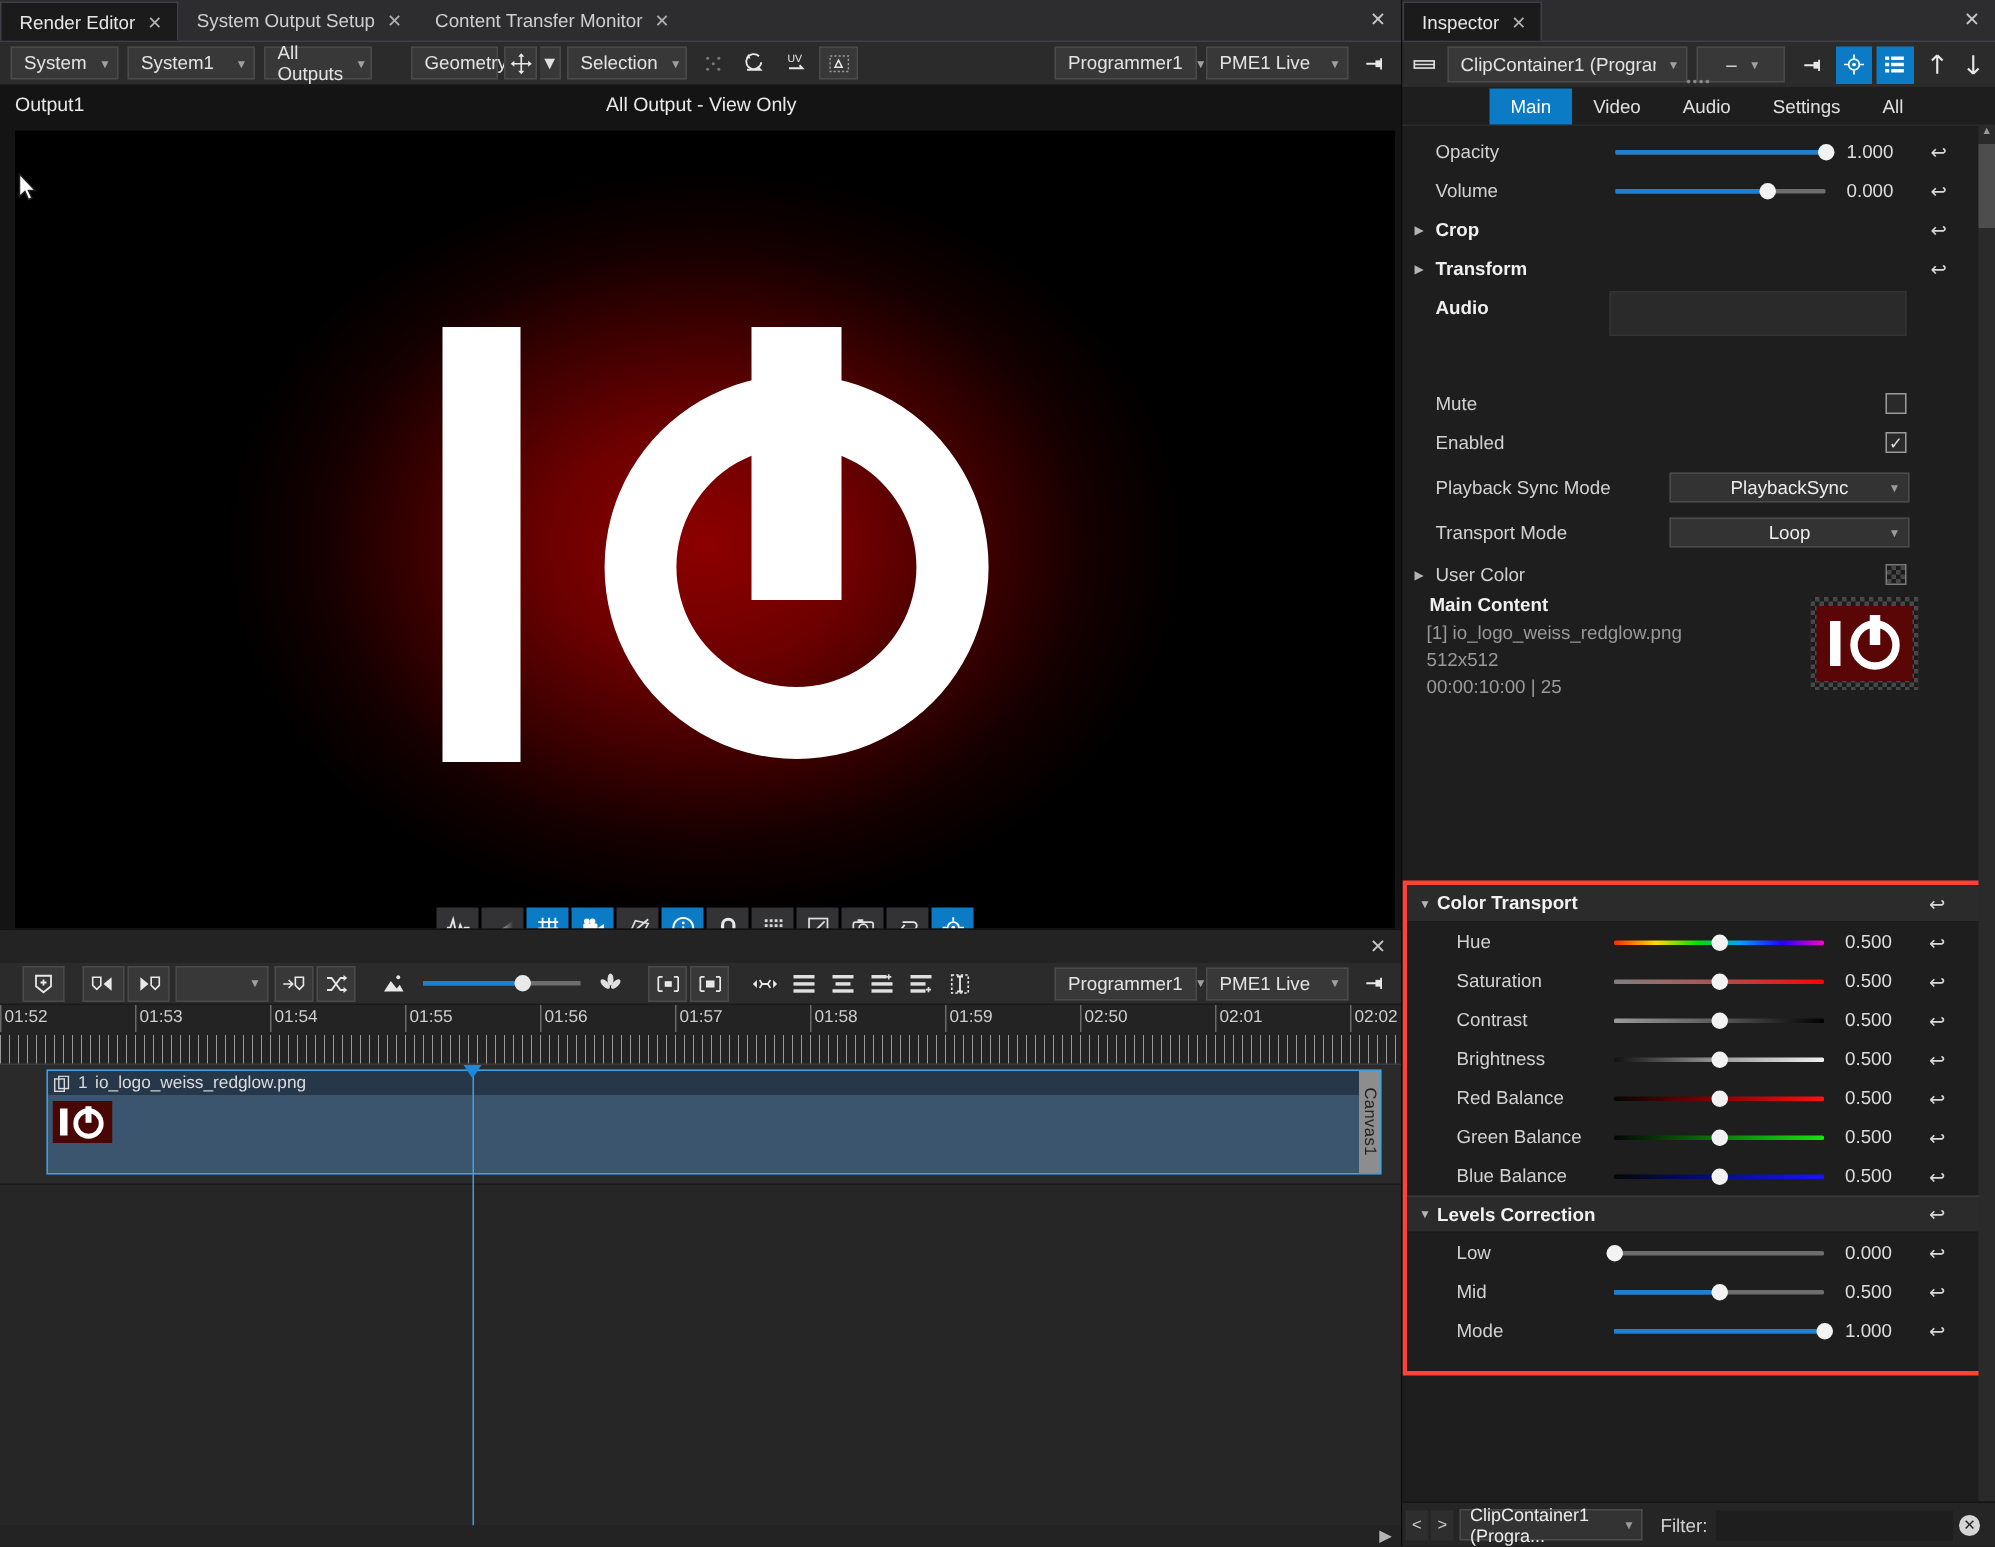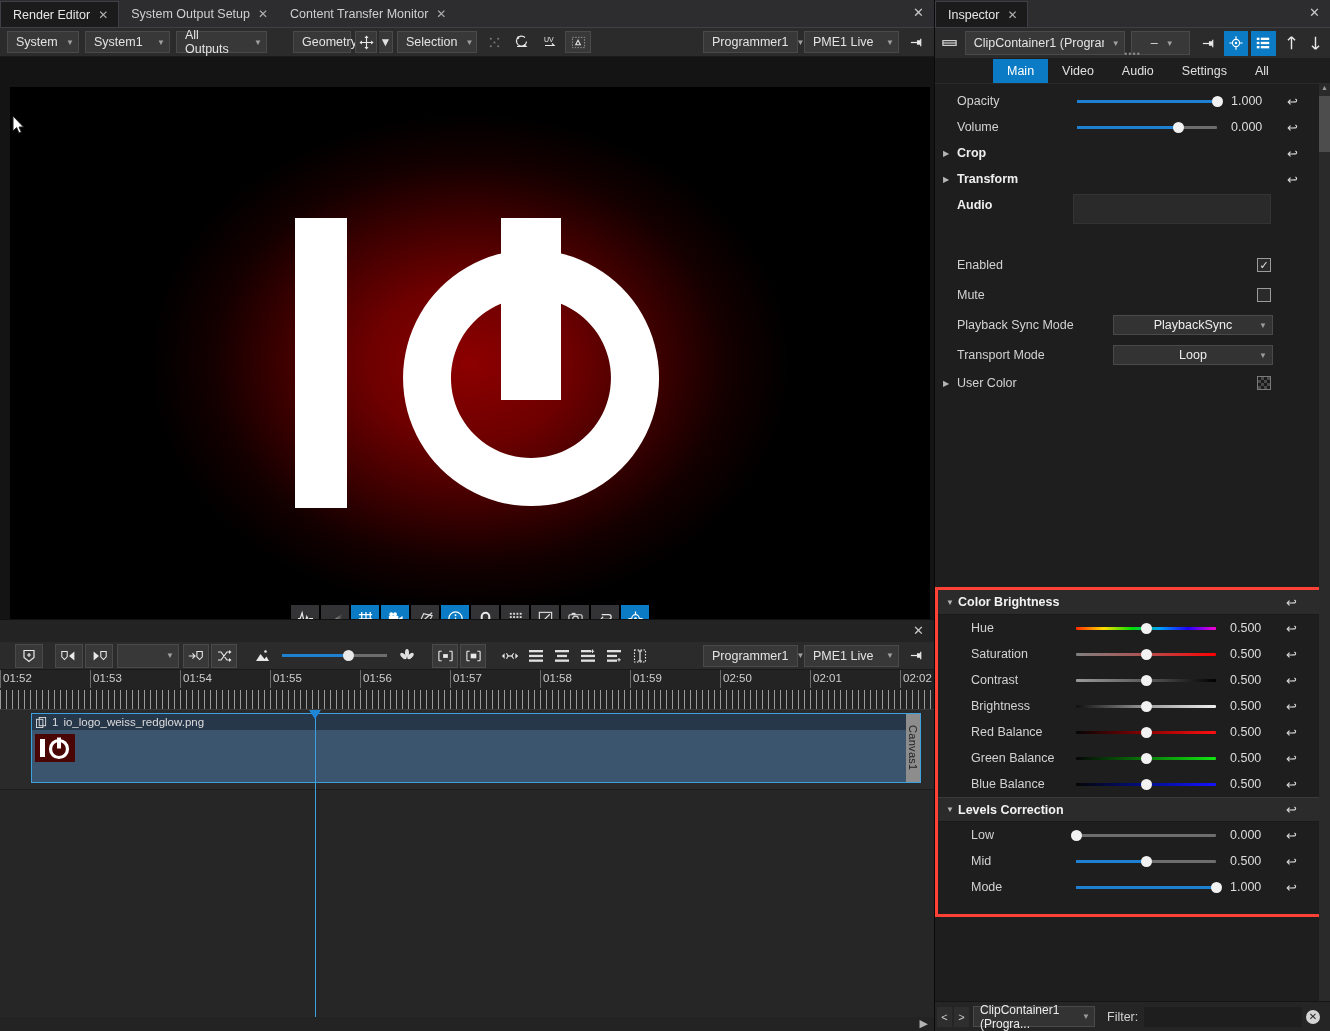--- a/index.html
+++ b/index.html
@@ -166,21 +166,21 @@
 
     <div class="toolbar">
       <div class="combo" style="width:72px">
         <span>System</span>
         <span class="car">▼</span>
       </div>
       <div class="combo" style="width:85px">
         <span>System1</span>
         <span class="car">▼</span>
       </div>
-      <div class="combo" style="width:91px">
+      <div class="combo" style="width:72px">
         <span>All Outputs</span>
         <span class="car">▼</span>
       </div>
       <div class="sep"></div>
       <div class="sep"></div>
       <div class="combo" style="width:58px">
         <span>Geometry</span>
         <span class="car">▼</span>
       </div>
       <div class="tbtn" style="width:22px">
@@ -249,20 +249,24 @@
             <g stroke="#e8e8e8" stroke-width="1.3" fill="none">
               <path d="M2 8h8"></path>
               <path d="M12.5 4v8"></path>
             </g>
             <rect x="8.5" y="5.6" width="4" height="4.8" fill="#e8e8e8"></rect>
           </svg>
       </div>
     </div>
 
     <div class="renderwrap">
+      <div class="rv-header">
+        <div class="rv-label">Output1</div>
+        <div class="rv-center">All Output - View Only</div>
+      </div>
       <div class="cursor">
         <svg width="14" height="20" viewBox="0 0 14 20">
             <path d="M1 1 L1 16 L4.6 12.6 L7 18 L9.3 17 L7 12 L11.5 12 Z" fill="#fff" stroke="#222" stroke-width="1"></path>
           </svg>
       </div>
 
       <div class="viewport">
         <div class="glow"></div>
         <div class="logo">
           <svg width="470" height="330" viewBox="0 0 470 330">
@@ -706,28 +710,28 @@
         <span class="reset">↩</span>
       </div>
 
       <div class="row" style="height:38px">
         <span class="name bold" style="top:6px">Audio</span>
         <div class="audiobox"></div>
       </div>
 
       <div style="height:22px"></div>
 
+      <div class="row" style="margin-top:4px">
+        <span class="name">Mute</span>
+        <span class="cbox"></span>
+      </div>
+
       <div class="row">
         <span class="name">Enabled</span>
         <span class="cbox">✓</span>
-      </div>
-
-      <div class="row" style="margin-top:4px">
-        <span class="name">Mute</span>
-        <span class="cbox"></span>
       </div>
 
       <div class="row" style="margin-top:4px">
         <span class="name">Playback Sync Mode</span>
         <div class="dd">
           <span>PlaybackSync</span>
           <span class="car">▼</span>
         </div>
       </div>
 
@@ -738,28 +742,42 @@
           <span class="car">▼</span>
         </div>
       </div>
 
       <div class="row" style="margin-top:2px">
         <span class="tri">▶</span>
         <span class="name">User Color</span>
         <span class="cbox checker" style="border-color:#7a7a7a"></span>
       </div>
 
+      <div class="content">
+        <span class="ttl">Main Content</span>
+        <span class="l1">[1] io_logo_weiss_redglow.png</span>
+        <span class="l2">512x512</span>
+        <span class="l3">00:00:10:00 | 25</span>
+        <div class="thumb checker">
+          <svg width="72" height="62" viewBox="0 0 72 62" style="position:absolute">
+            <rect x="4" y="6" width="64" height="50" fill="#5a0606"></rect>
+            <rect x="13" y="16" width="7" height="30" fill="#fff"></rect>
+            <circle cx="43" cy="32" r="14" fill="none" stroke="#fff" stroke-width="5"></circle>
+            <rect x="39.5" y="12" width="7" height="20" fill="#fff"></rect>
+          </svg>
+        </div>
+      </div>
 
 
       <div class="ccbox">
         <div class="ccinner">
 
           <div class="sect" style="border-top:none">
             <span class="tri">▼</span>
-            <span class="t">Color Brightness</span>
+            <span class="t">Color Transport</span>
             <span class="reset" style="left:348px">↩</span>
           </div>
 
           <div class="row">
             <span class="name ind">Hue</span>
             <div class="slider" style="left:138px">
               <div class="track" style="background:linear-gradient(to right,#ff2a00,#ffdd00,#00e000,#00a0ff,#2000ff,#ff00d0)"></div>
               <div class="knob" style="left:50%"></div>
             </div>
             <span class="val" style="left:292px">0.500</span>

